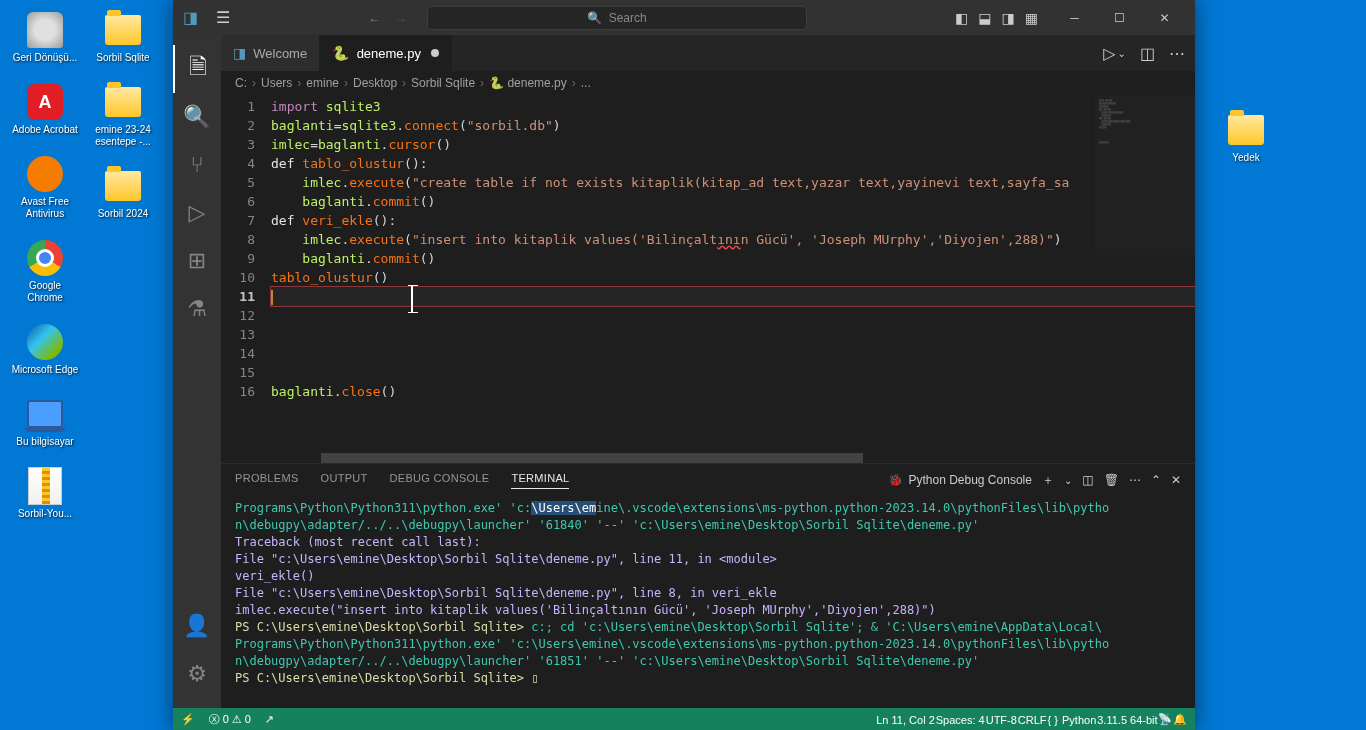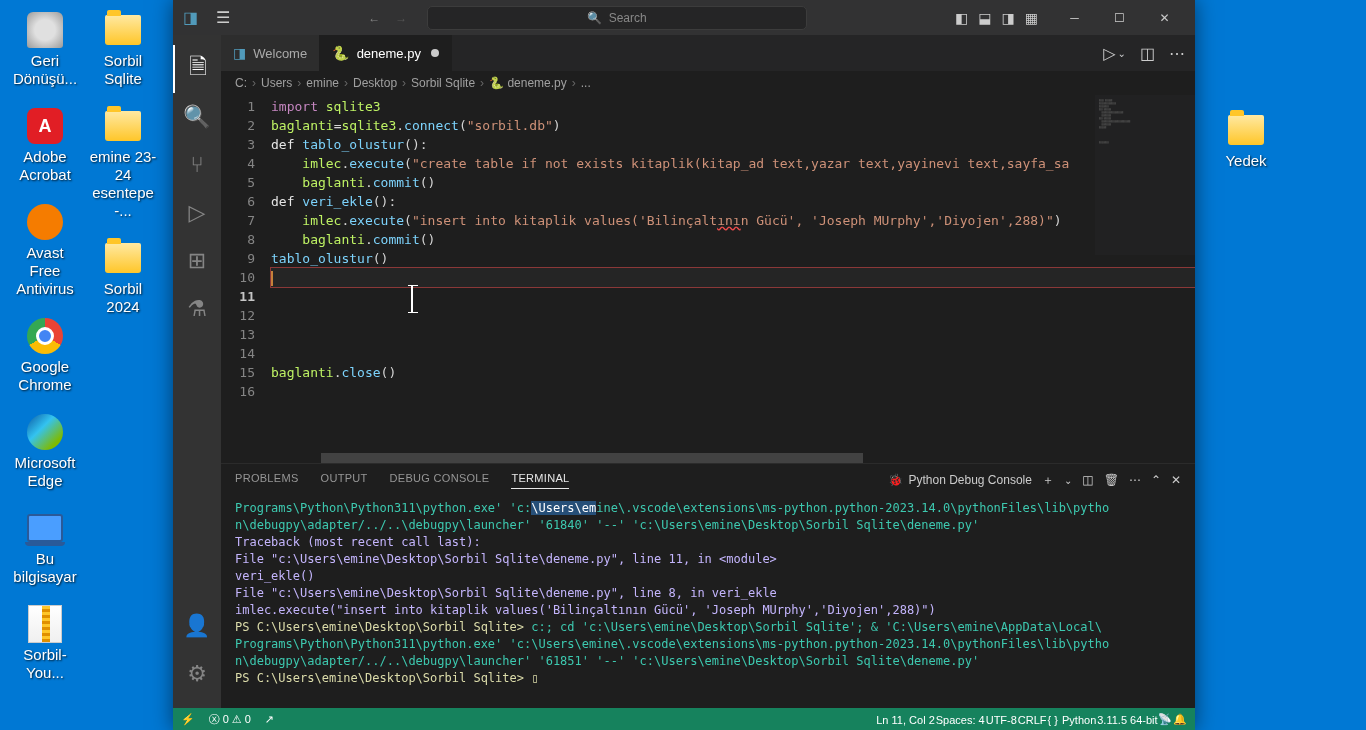--- a/index.html
+++ b/index.html
@@ -4,21 +4,21 @@
 <style>
 * { margin: 0; padding: 0; box-sizing: border-box; }
 body { font-family: 'Segoe UI', sans-serif; background: #0078d4; width: 1366px; height: 730px; overflow: hidden; position: relative; }
 
 .desktop { position: absolute; inset: 0; background: #0078d4; }
 .desktop-icons-left { position: absolute; left: 10px; top: 10px; display: flex; flex-direction: column; gap: 18px; width: 70px; }
 .desktop-icons-mid { position: absolute; left: 88px; top: 10px; display: flex; flex-direction: column; gap: 18px; width: 70px; }
 .desktop-icons-right { position: absolute; right: 85px; top: 110px; display: flex; flex-direction: column; gap: 18px; width: 70px; }
 .desktop-icon { display: flex; flex-direction: column; align-items: center; gap: 2px; cursor: pointer; }
 .desktop-icon-img { width: 40px; height: 40px; display: flex; align-items: center; justify-content: center; font-size: 28px; }
-.desktop-icon-label { color: white; font-size: 15px; text-align: center; text-shadow: 1px 1px 2px rgba(0,0,0,0.8); line-height: 1.2; max-width: 75px; word-wrap: break-word; }
+.desktop-icon-label { color: white; font-size: 10px; text-align: center; text-shadow: 1px 1px 2px rgba(0,0,0,0.8); line-height: 1.2; max-width: 75px; word-wrap: break-word; }
 
 .folder-icon { width: 36px; height: 30px; background: linear-gradient(#ffe9a2, #ffc629); border-radius: 2px 2px 3px 3px; position: relative; }
 .folder-icon::before { content: ''; position: absolute; top: -5px; left: 2px; width: 14px; height: 6px; background: #ffc629; border-radius: 2px 2px 0 0; }
 .recycle-icon { width: 36px; height: 36px; background: radial-gradient(circle,#e0e0e0 40%,#999 100%); border-radius: 6px 6px 3px 3px; }
 .app-red { width: 36px; height: 36px; background: #e11e25; border-radius: 8px; display:flex; align-items:center; justify-content:center; color:white; font-weight:bold; font-size:18px;}
 .app-orange { width: 36px; height: 36px; background: #f57c00; border-radius: 50%; }
 .app-chrome { width: 36px; height: 36px; border-radius: 50%; background: conic-gradient(#ea4335 0 120deg, #fbbc05 120deg 240deg, #34a853 240deg 360deg); position:relative;}
 .app-chrome::after{content:'';position:absolute;inset:9px;background:#4285f4;border-radius:50%;border:3px solid white;}
 .app-edge { width: 36px; height: 36px; border-radius: 50%; background: linear-gradient(135deg,#0c59a4,#33c3f0,#7fba00 80%); }
 .app-laptop { width: 36px; height: 28px; background:#4a9eff; border:2px solid #2a5a99; border-radius:3px; position:relative;}
@@ -55,21 +55,21 @@
 .breadcrumbs { height: 24px; display: flex; align-items: center; padding: 0 14px; font-size: 12px; color: #a0a0a0; gap: 5px; background:#1e1e1e;}
 .bc-sep { color: #666; }
 
 .editor-body { flex: 1; display: flex; position: relative; overflow: hidden; }
 .gutter { width: 50px; text-align: right; padding: 2px 16px 2px 0; font-family: 'Consolas', monospace; font-size: 13px; color: #858585; line-height: 19px; }
 .code { flex: 1; font-family: 'Consolas', monospace; font-size: 13px; line-height: 19px; padding: 2px 0; position:relative; }
 .codeline { white-space: pre; }
 .current-line { background: rgba(255,255,255,0.03); outline: 1px solid #282828; }
 .current-line-red { outline: 1px solid #8b3838; }
 .kw { color: #c586c0; }
-.fn { color: #7dd3fc; }
+.fn { color: #f97316; }
 .str { color: #ce9178; }
 .def { color: #e5e5e5; }
 .var { color: #bef264; }
 .plain { color: #d4d4d4; }
 .cursor{display:inline-block;width:2px;height:15px;background:#aeafad;vertical-align:middle;border:1px solid #c5803a;}
 .squiggly { text-decoration: underline wavy #f14c4c; text-decoration-skip-ink: none;}
 .text-cursor-img{position:absolute;left:140px;top:190px;width:2px;height:28px;border-left:1px solid white;border-right:1px solid white;}
 .text-cursor-img::before,.text-cursor-img::after{content:'';position:absolute;left:-4px;width:10px;height:1px;background:white;}
 .text-cursor-img::before{top:0;}
 .text-cursor-img::after{bottom:0;}
@@ -265,20 +265,21 @@
             <div>12</div>
             <div>13</div>
             <div>14</div>
             <div>15</div>
             <div>16</div>
           </div>
         <div class="code">
           <div class="text-cursor-img"></div>
           <div class="codeline"><span class="kw">import</span> <span class="var">sqlite3</span></div>
             <div class="codeline"><span class="var">baglanti</span><span class="plain">=</span><span class="var">sqlite3</span><span class="plain">.</span><span class="fn">connect</span><span class="plain">(</span><span class="str">"sorbil.db"</span><span class="plain">)</span></div>
+            <div class="codeline"><span class="var">imlec</span><span class="plain">=</span><span class="var">baglanti</span><span class="plain">.</span><span class="fn">cursor</span><span class="plain">()</span></div>
             <div class="codeline"><span class="def">def</span> <span class="fn">tablo_olustur</span><span class="plain">():</span></div>
             <div class="codeline">    <span class="var">imlec</span><span class="plain">.</span><span class="fn">execute</span><span class="plain">(</span><span class="str">"create table if not exists kitaplik(kitap_ad text,yazar text,yayinevi text,sayfa_sa</span></div>
             <div class="codeline">    <span class="var">baglanti</span><span class="plain">.</span><span class="fn">commit</span><span class="plain">()</span></div>
             <div class="codeline"><span class="def">def</span> <span class="fn">veri_ekle</span><span class="plain">():</span></div>
             <div class="codeline">    <span class="var">imlec</span><span class="plain">.</span><span class="fn">execute</span><span class="plain">(</span><span class="str">"insert into kitaplik values('Bilinçalt<span class="squiggly">ını</span>n Gücü', 'Joseph MUrphy','Diyojen',288)"</span><span class="plain">)</span></div>
             <div class="codeline">    <span class="var">baglanti</span><span class="plain">.</span><span class="fn">commit</span><span class="plain">()</span></div>
             <div class="codeline"><span class="fn">tablo_olustur</span><span class="plain">()</span></div>
             <div class="codeline current-line current-line-red"><span class="plain"></span><span class="cursor"></span></div>
             <div class="codeline">&nbsp;</div>
             <div class="codeline">&nbsp;</div>

